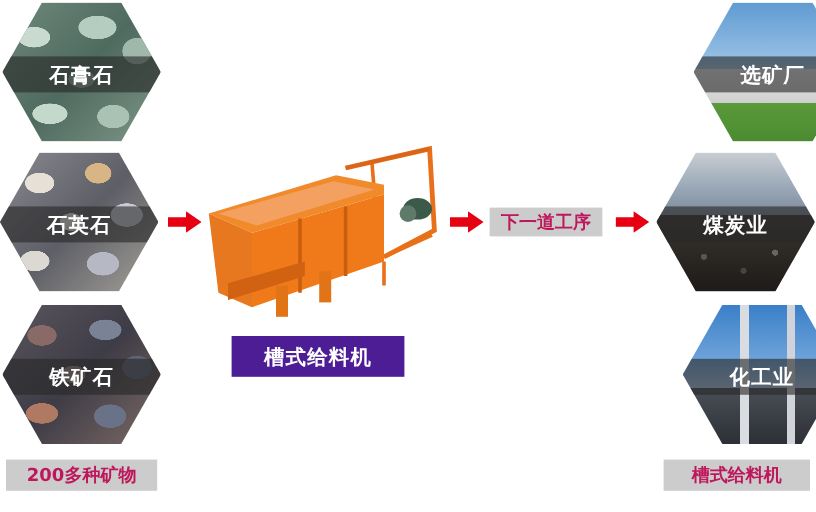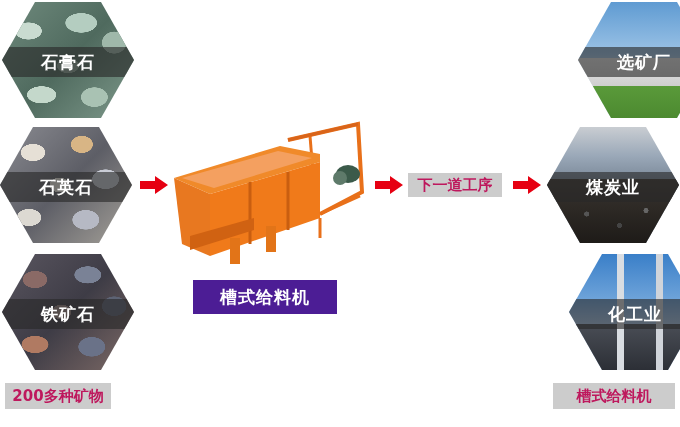--- a/index.html
+++ b/index.html
@@ -128,21 +128,21 @@
 
 <div class="hex hex-gypsum" style="left:2px; top:2px;">
   <div class="band">石膏石</div>
 </div>
 <div class="hex hex-quartz" style="left:0; top:127px;">
   <div class="band">石英石</div>
 </div>
 <div class="hex hex-iron" style="left:2px; top:254px;">
   <div class="band">铁矿石</div>
 </div>
-<div class="label-box gray-box" style="left:5px; top:383px; width:106px;">200多种矿物</div>
+<div class="label-box gray-box" style="left:5px; top:383px; width:126px;">200多种矿物</div>
 
 <svg class="arrow" style="left:140px; top:176px;" viewBox="0 0 28 18">
   <polygon points="0,5 15,5 15,0 28,9 15,18 15,13 0,13" fill="#e60012"></polygon>
 </svg>
 
 <svg class="feeder" viewBox="0 0 196 152">
 
   <polyline points="118,22 188,6 192,74 150,96" fill="none" stroke="#e8701a" stroke-width="4"></polyline>
   <line x1="140" y1="18" x2="146" y2="92" stroke="#e8701a" stroke-width="3"></line>
   <line x1="118" y1="22" x2="188" y2="6" stroke="#d9641a" stroke-width="3"></line>

